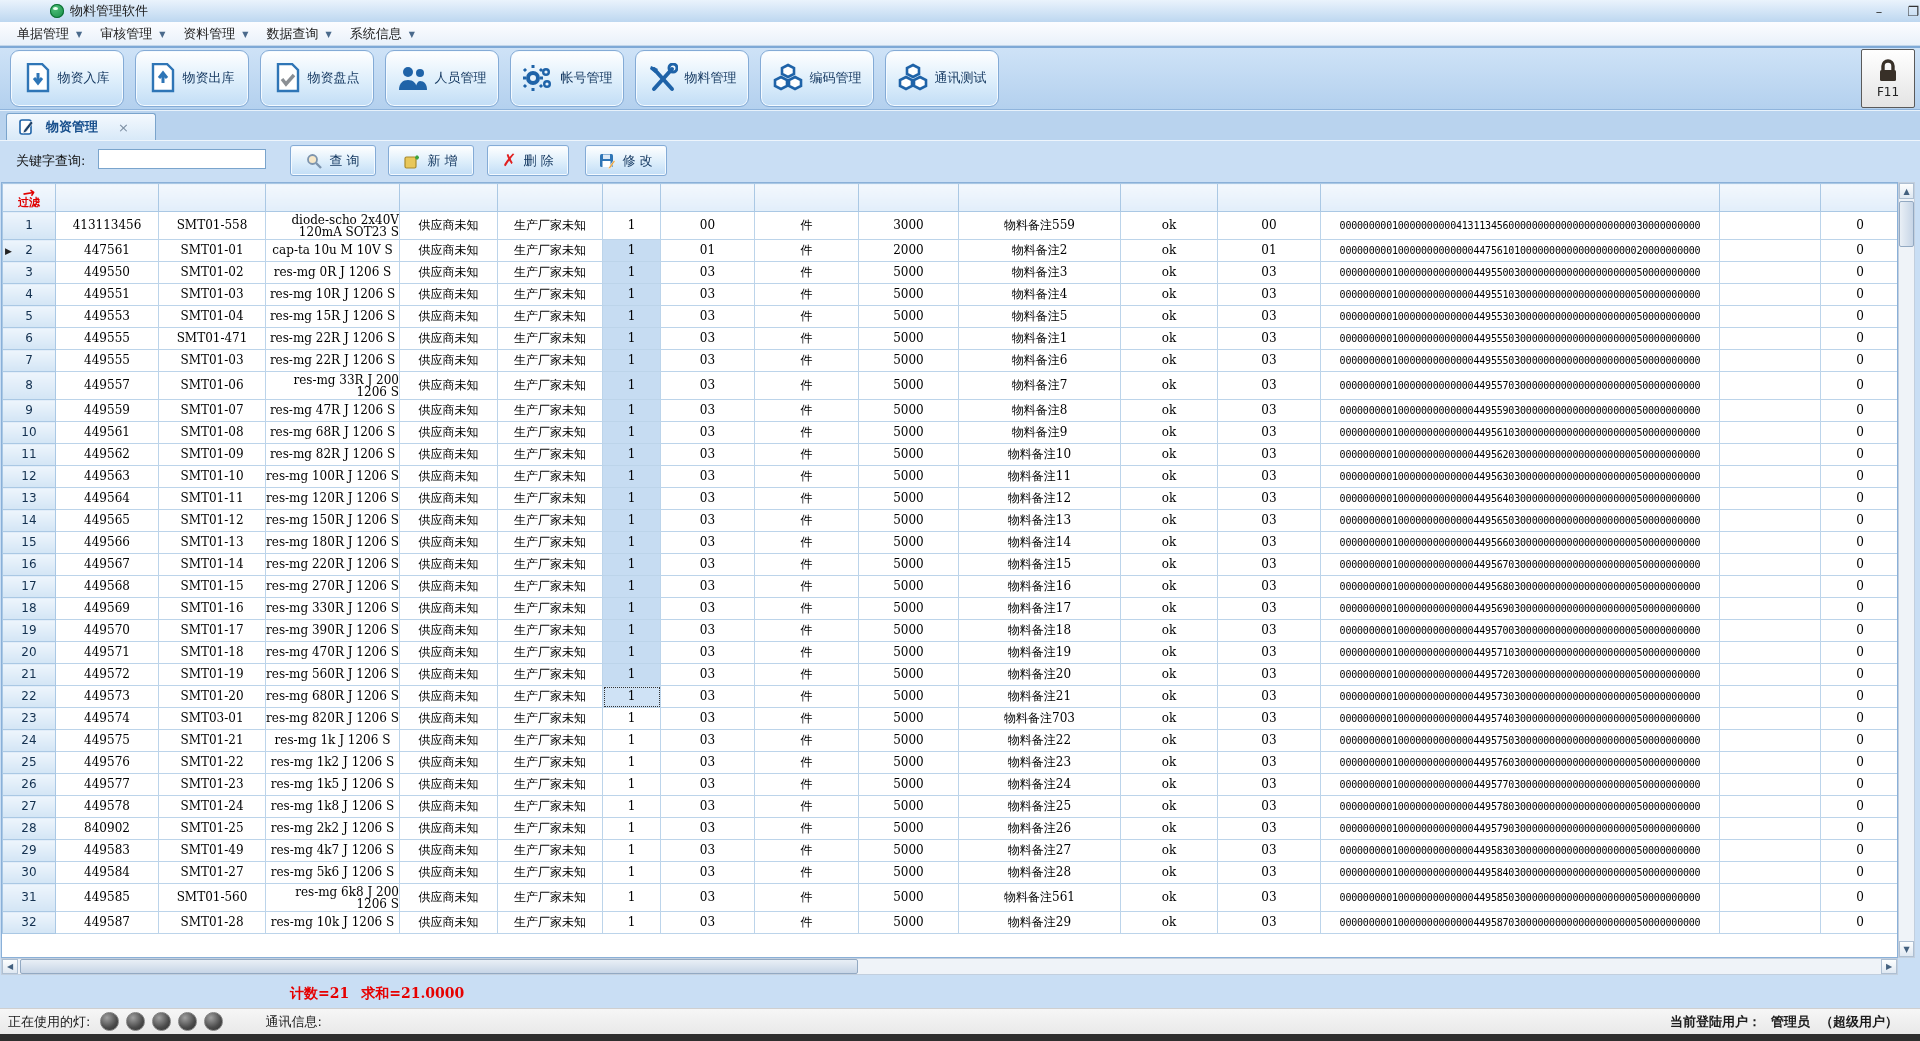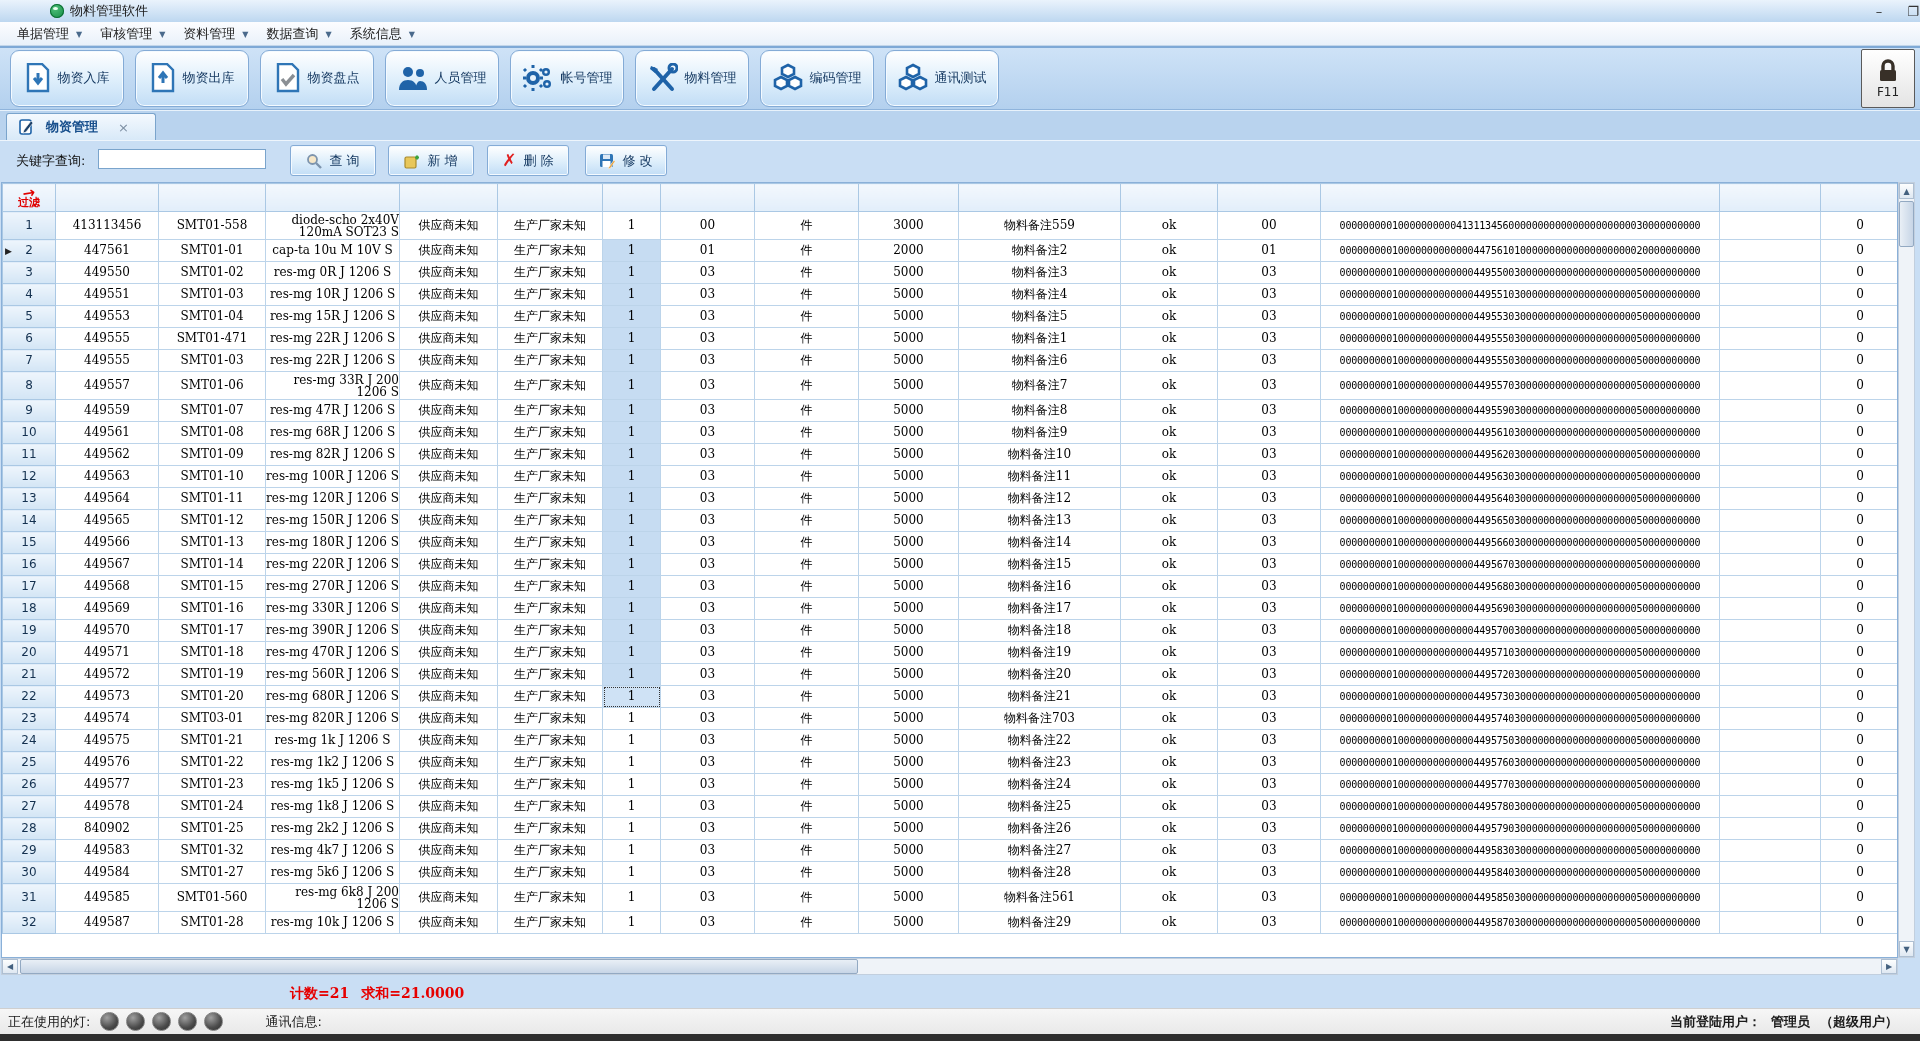--- a/index.html
+++ b/index.html
@@ -830,21 +830,21 @@
               <td>物料备注26</td>
               <td>ok</td>
               <td>03</td>
               <td class="qr">00000000010000000000000449579030000000000000000000050000000000</td>
               <td></td>
               <td>0</td>
             </tr>
             <tr>
               <td class="rowhdr">29</td>
               <td>449583</td>
-              <td>SMT01-32</td>
+              <td>SMT01-49</td>
               <td class="desc">res-mg 4k7 J 1206 S</td>
               <td>供应商未知</td>
               <td>生产厂家未知</td>
               <td>1</td>
               <td>03</td>
               <td>件</td>
               <td>5000</td>
               <td>物料备注27</td>
               <td>ok</td>
               <td>03</td>

